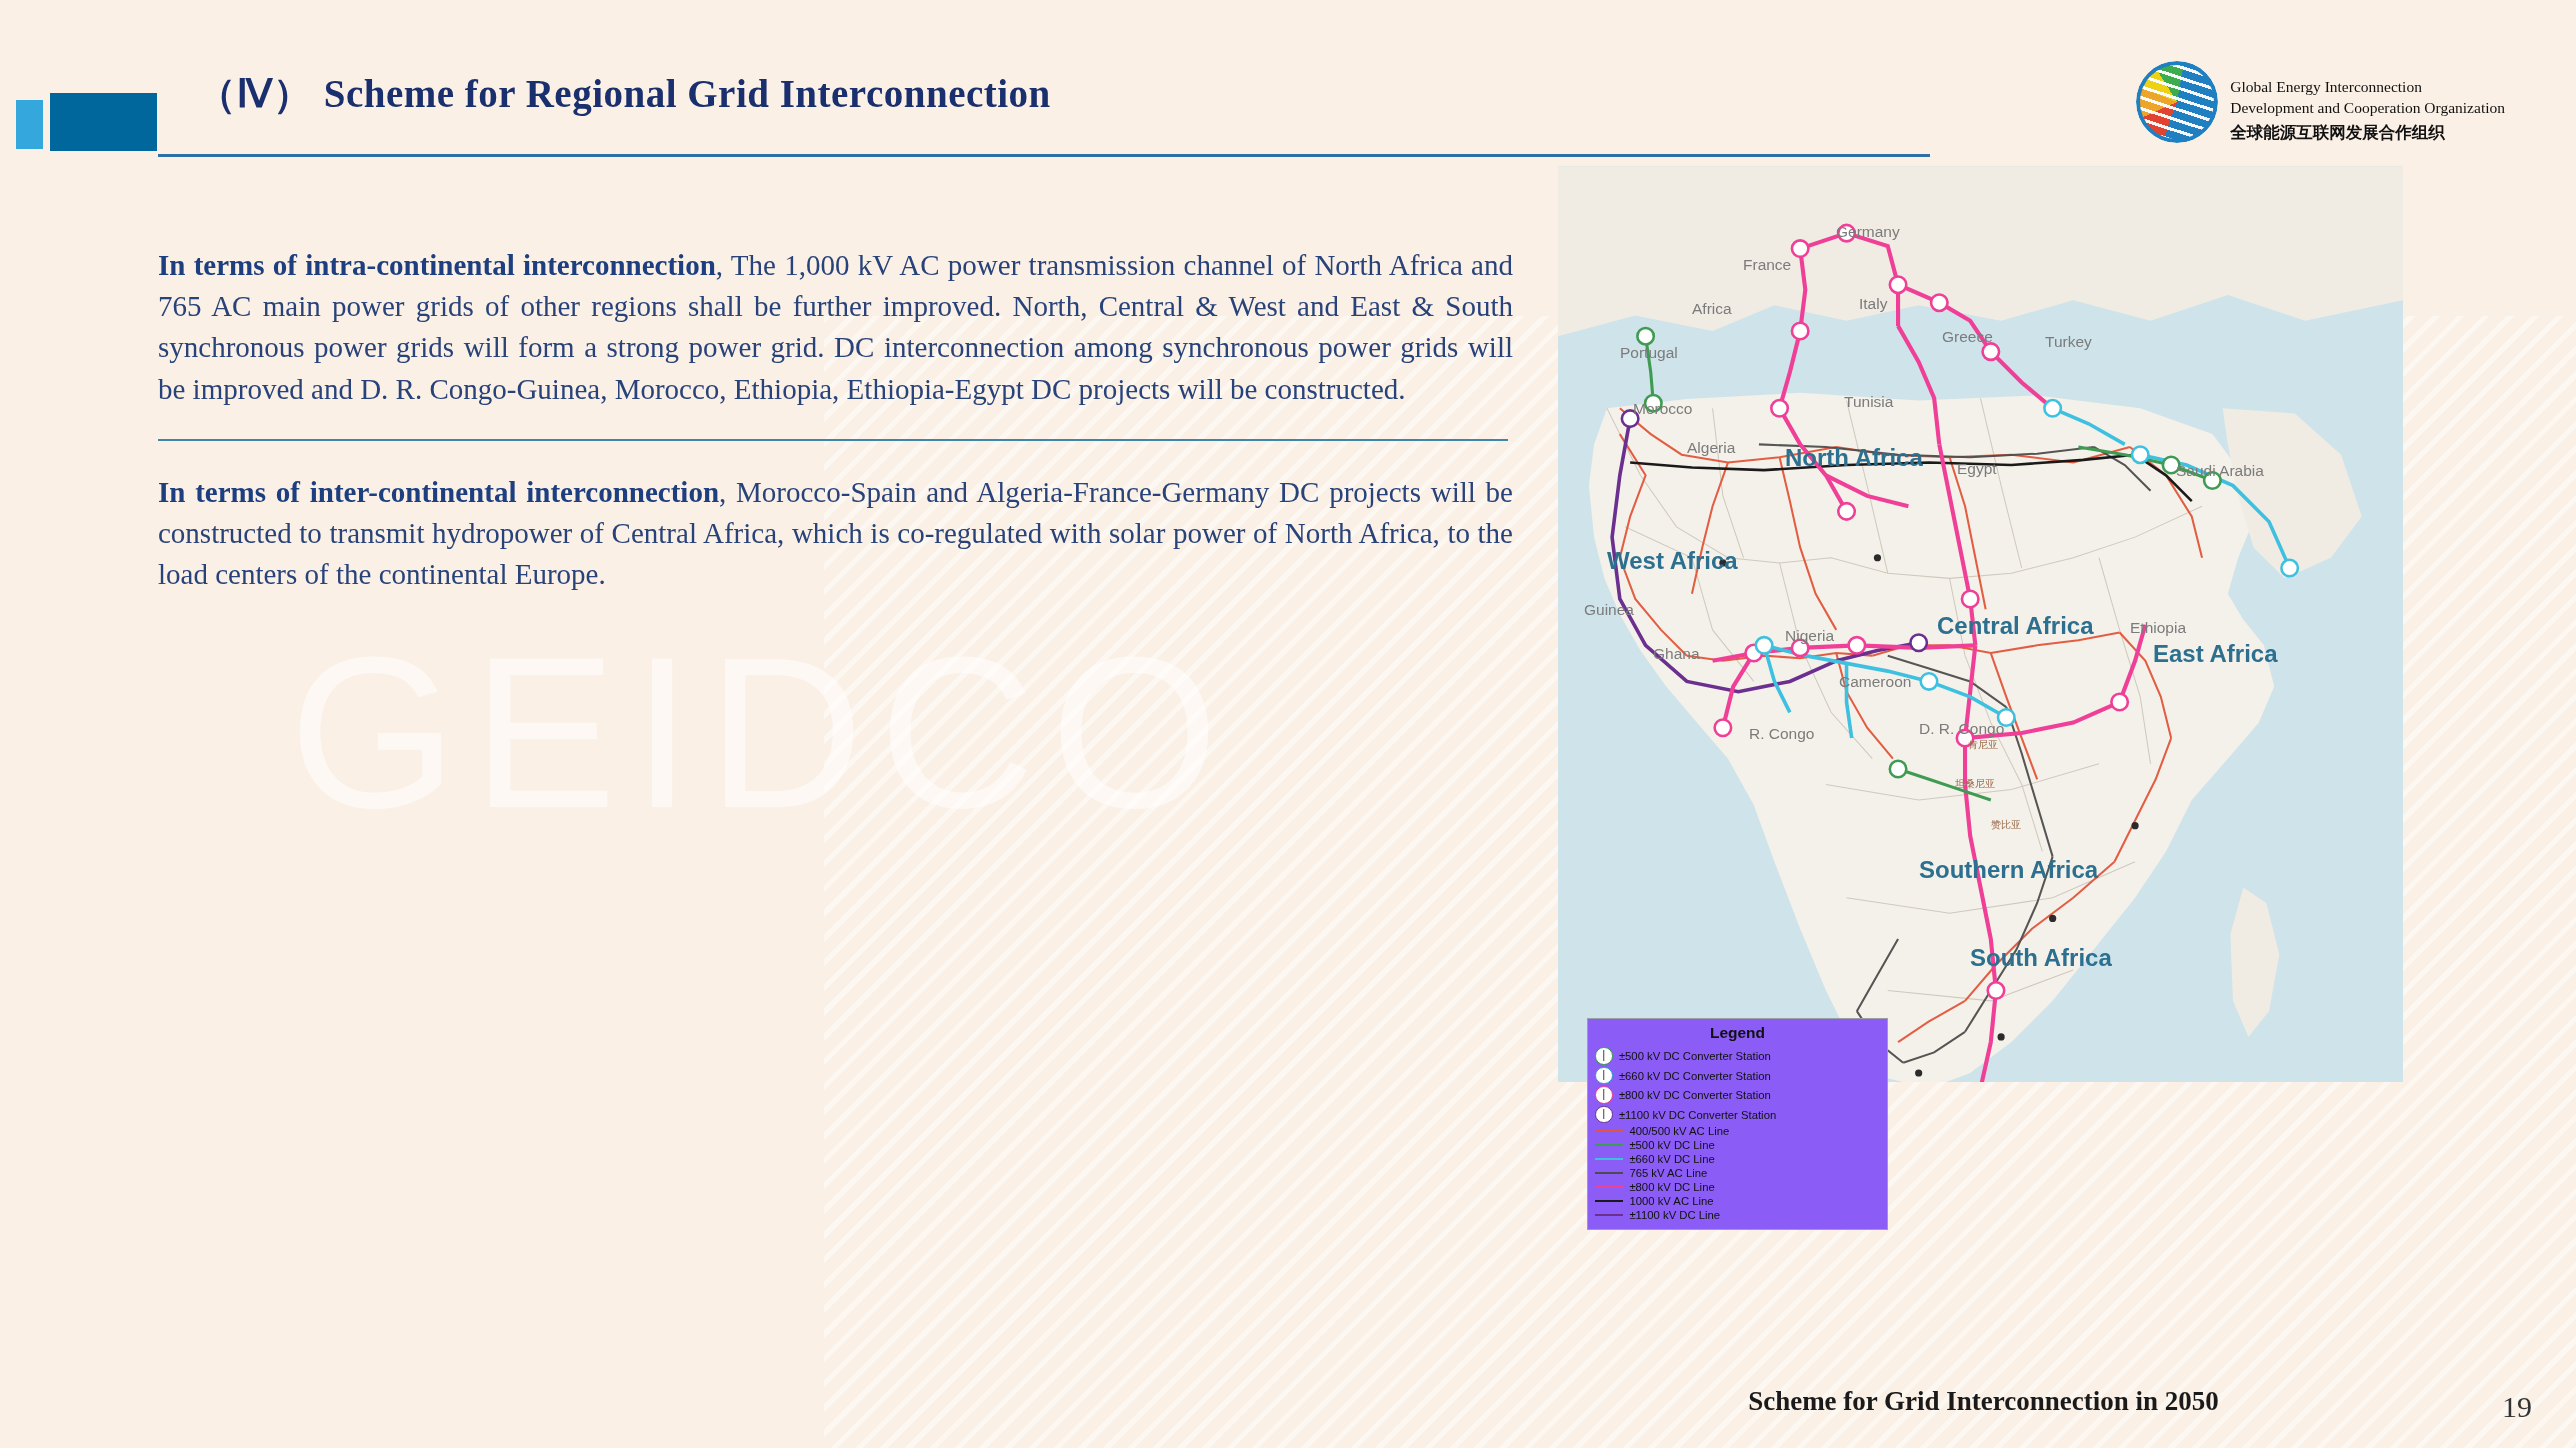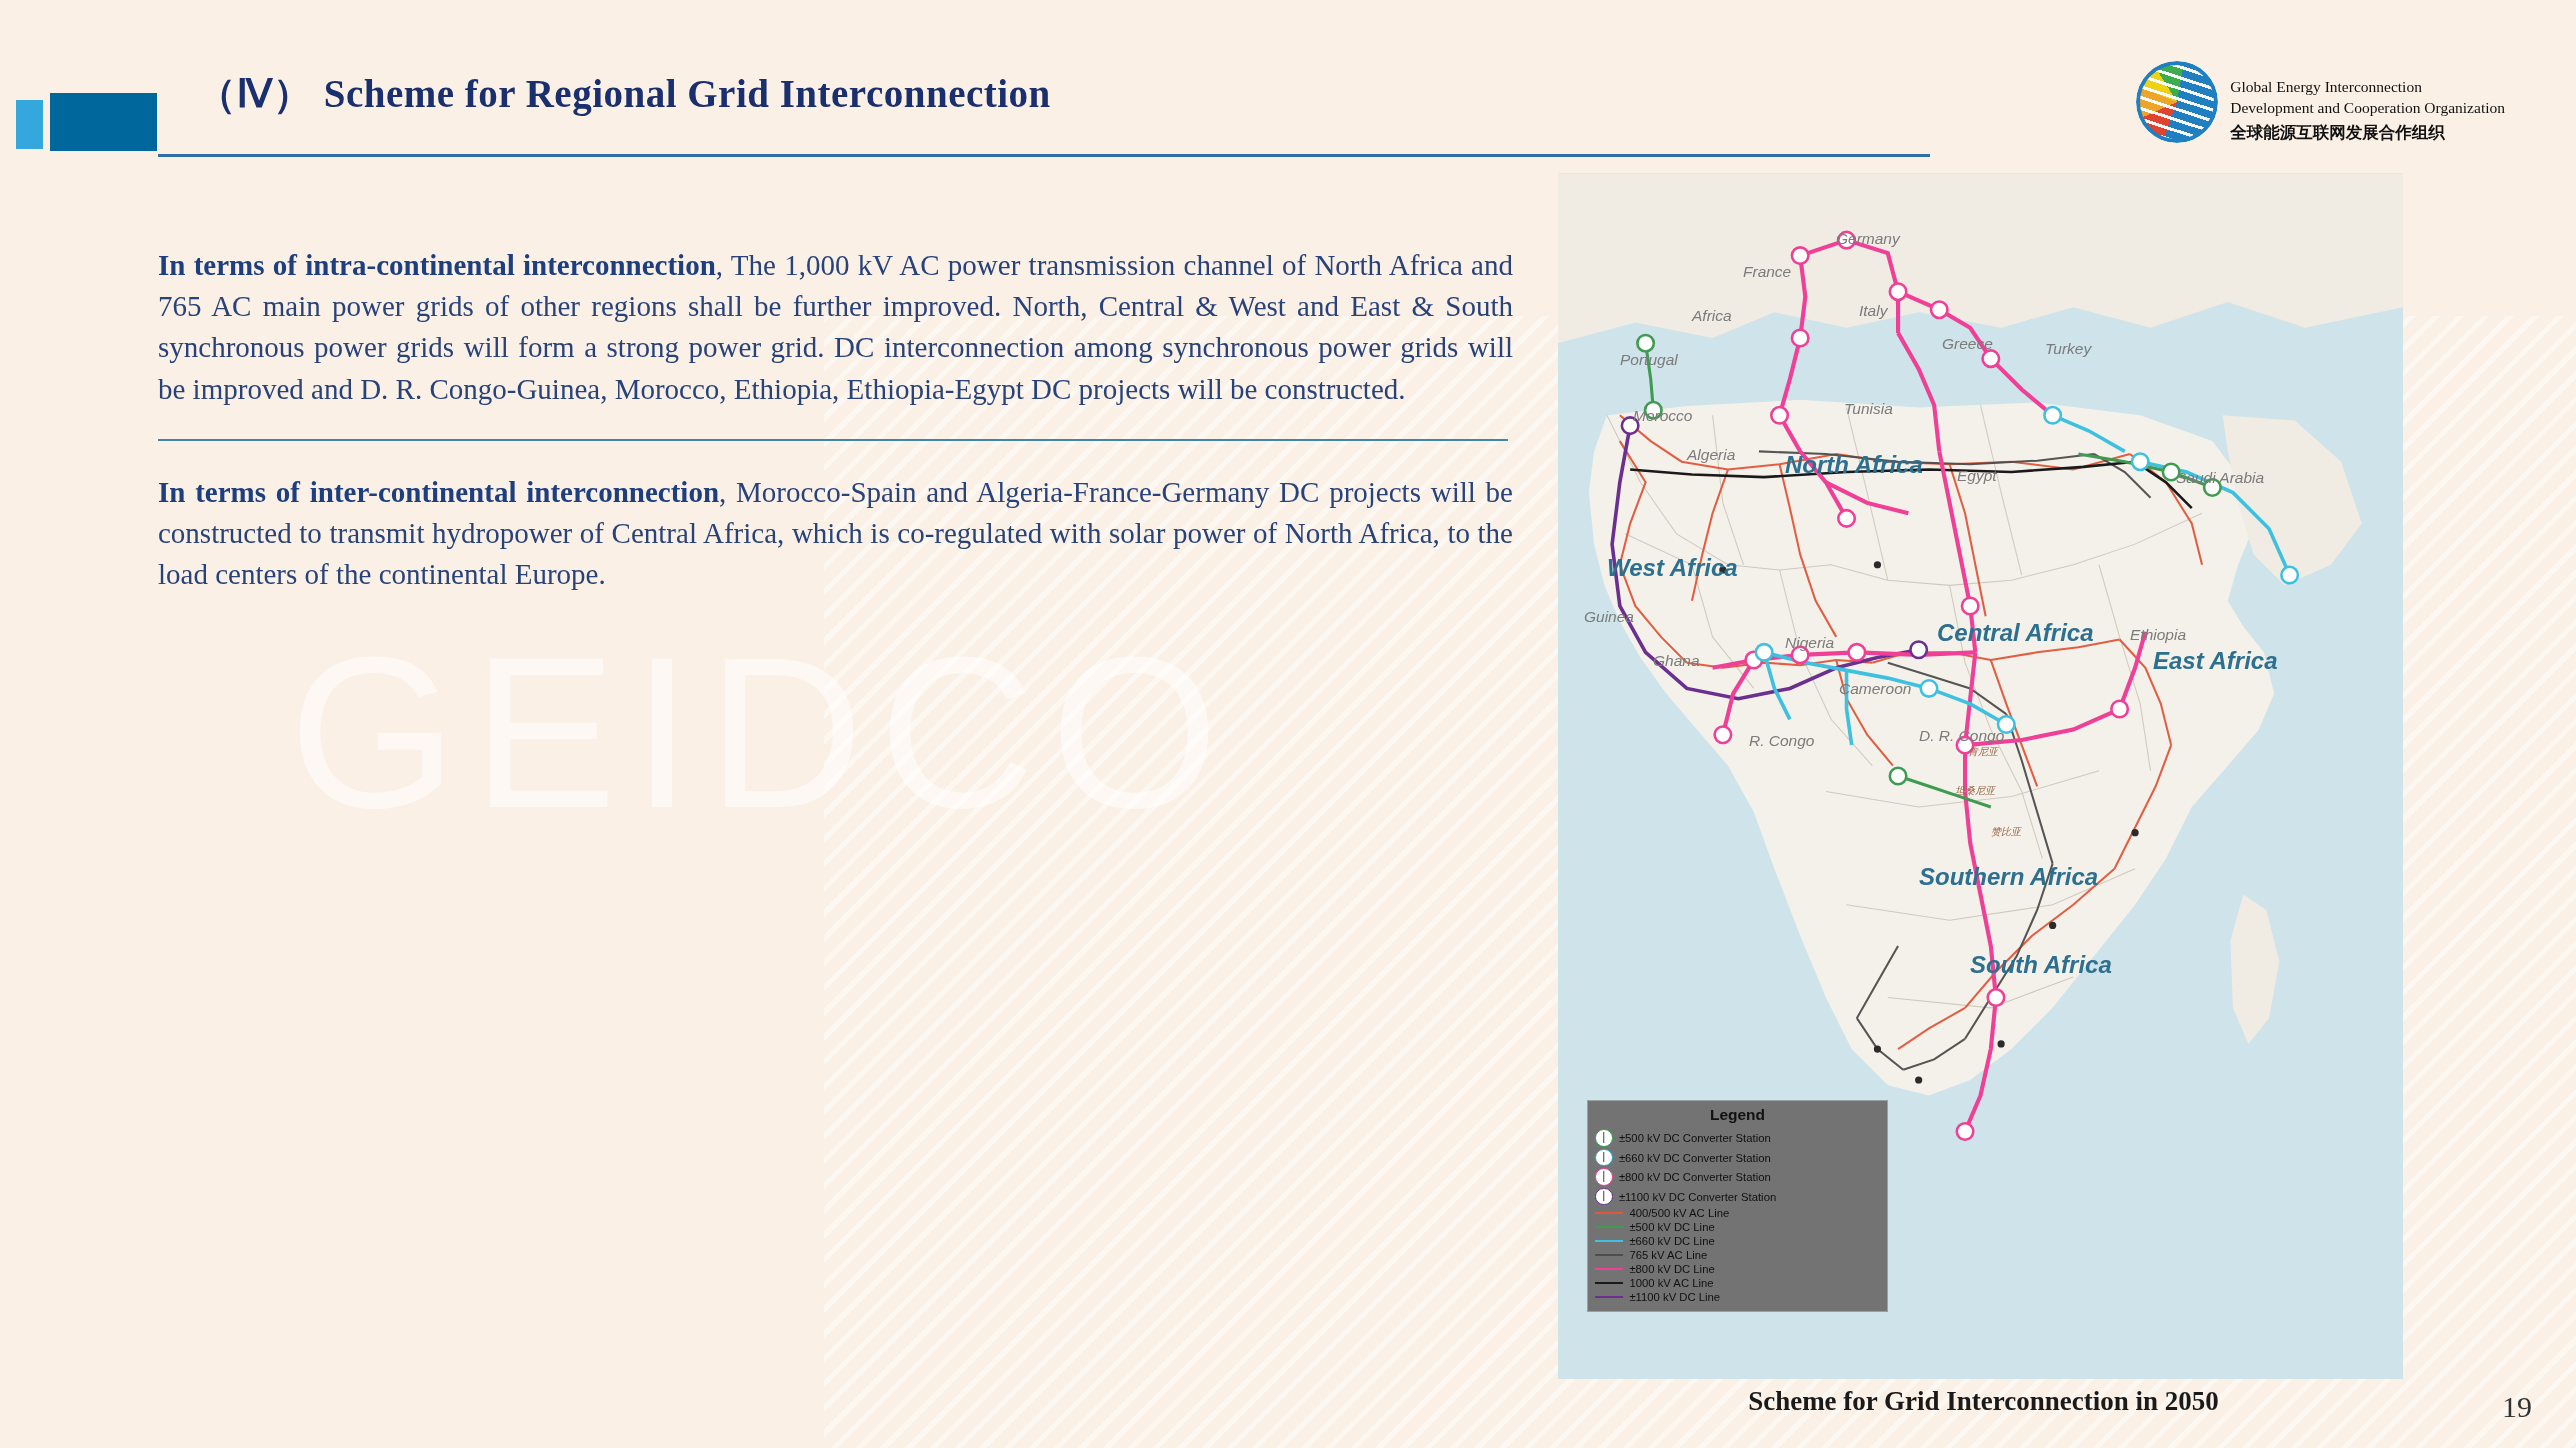--- a/index.html
+++ b/index.html
@@ -178,26 +178,25 @@
     width: 1350px;
     height: 2.1px;
     background: #3f86a8;
     margin: 29px 0 31px 0;
   }
 
   
   .map-panel {
     position: absolute;
     left: 1558px;
-    top: 173px;
+    top: 166px;
     width: 845px;
-    height: 1206px;
+    height: 916px;
     background: #cfe3ea;
     overflow: hidden;
-    font-style: italic;
   }
   .map-cap {
     position: absolute;
     left: 1623px;
     top: 1386px;
     width: 721px;
     text-align: center;
     font-family: "Liberation Serif", serif;
     font-size: 27px;
     font-weight: bold;
@@ -227,23 +226,23 @@
   }
   .mlabel.cn {
     color: #9a6a4a;
     font-size: 10px;
   }
 
   
   .legend {
     position: absolute;
     left: 1587px;
-    top: 1100px;
+    top: 1018px;
     width: 299px;
-    background: #737373;
+    background: #8b5cf6;
     border: 1px solid #9aa0a6;
     padding: 5.2px 0 7.2px 0;
   }
   .legend-title {
     text-align: center;
     font-family: "Liberation Sans", sans-serif;
     font-weight: bold;
     font-size: 15.5px;
     color: #111;
     margin-bottom: 4.1px;

